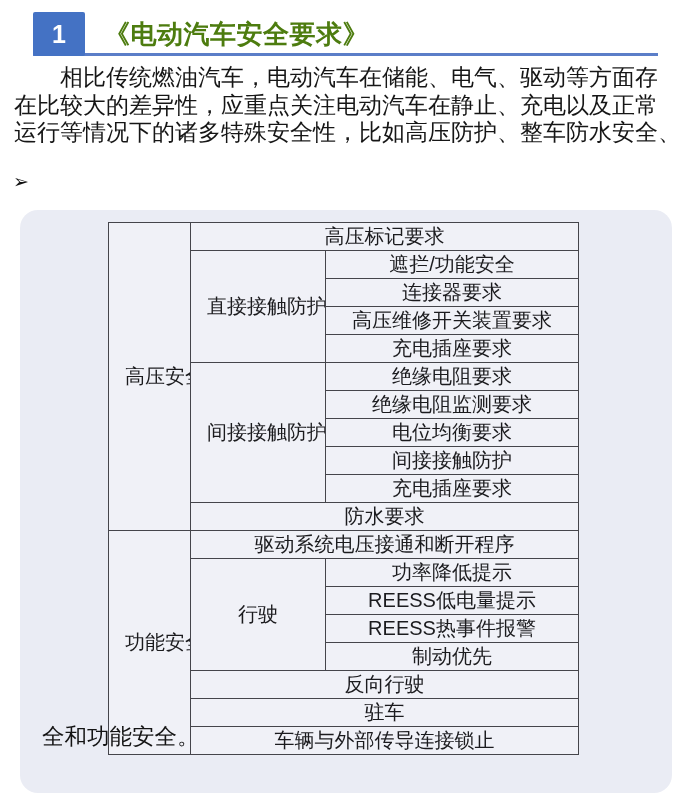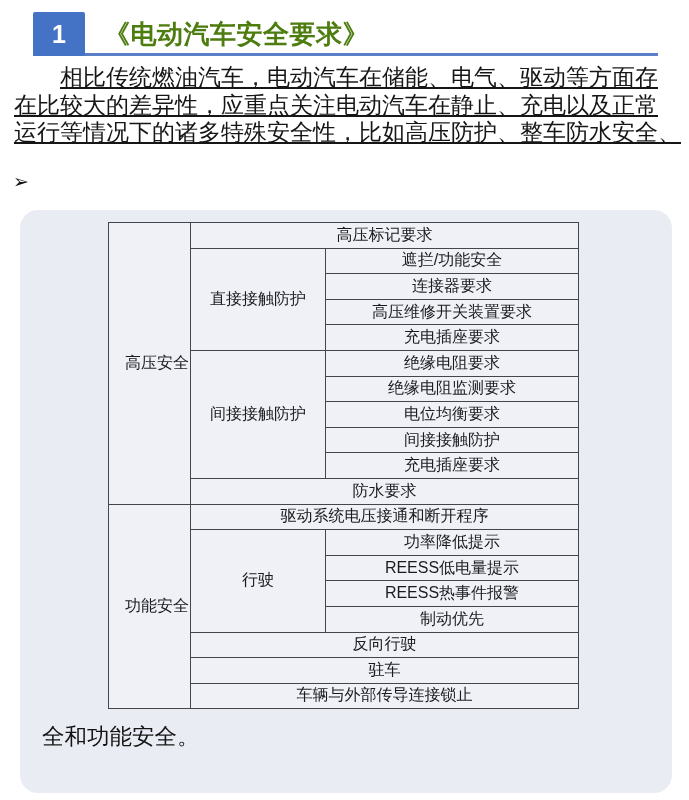--- a/index.html
+++ b/index.html
@@ -47,21 +47,21 @@
   
   .intro {
     position: absolute;
     left: 14px; top: 64px;
     width: 672px;
     font-size: 23px;
     line-height: 27.5px;
     color: #161616;
     letter-spacing: 0px;
   }
-  .intro .intro-line { white-space: nowrap; text-decoration: underline; }
+  .intro .intro-line { white-space: nowrap; }
   .intro .intro-line:first-child { text-indent: 46px; }
 
   
   .bullet-row {
     position: absolute;
     left: 13px; top: 172px;
     display: flex;
     align-items: center;
     gap: 13px;
     font-size: 23px;
@@ -83,21 +83,21 @@
     position: absolute;
     left: 88px; top: 12px;
     width: 470px;
     border-collapse: collapse;
     table-layout: fixed;
   }
   table.framework tr { height: 25.6px; }
   table.framework td {
     border: 1px solid #45454b;
     background: #f0f1f7;
-    font-size: 16px;
+    font-size: 20px;
     text-align: center;
     vertical-align: middle;
     padding: 0 16px;
     color: #1b1b1e;
     overflow: hidden;
     white-space: nowrap;
   }
 
   
   .note {

